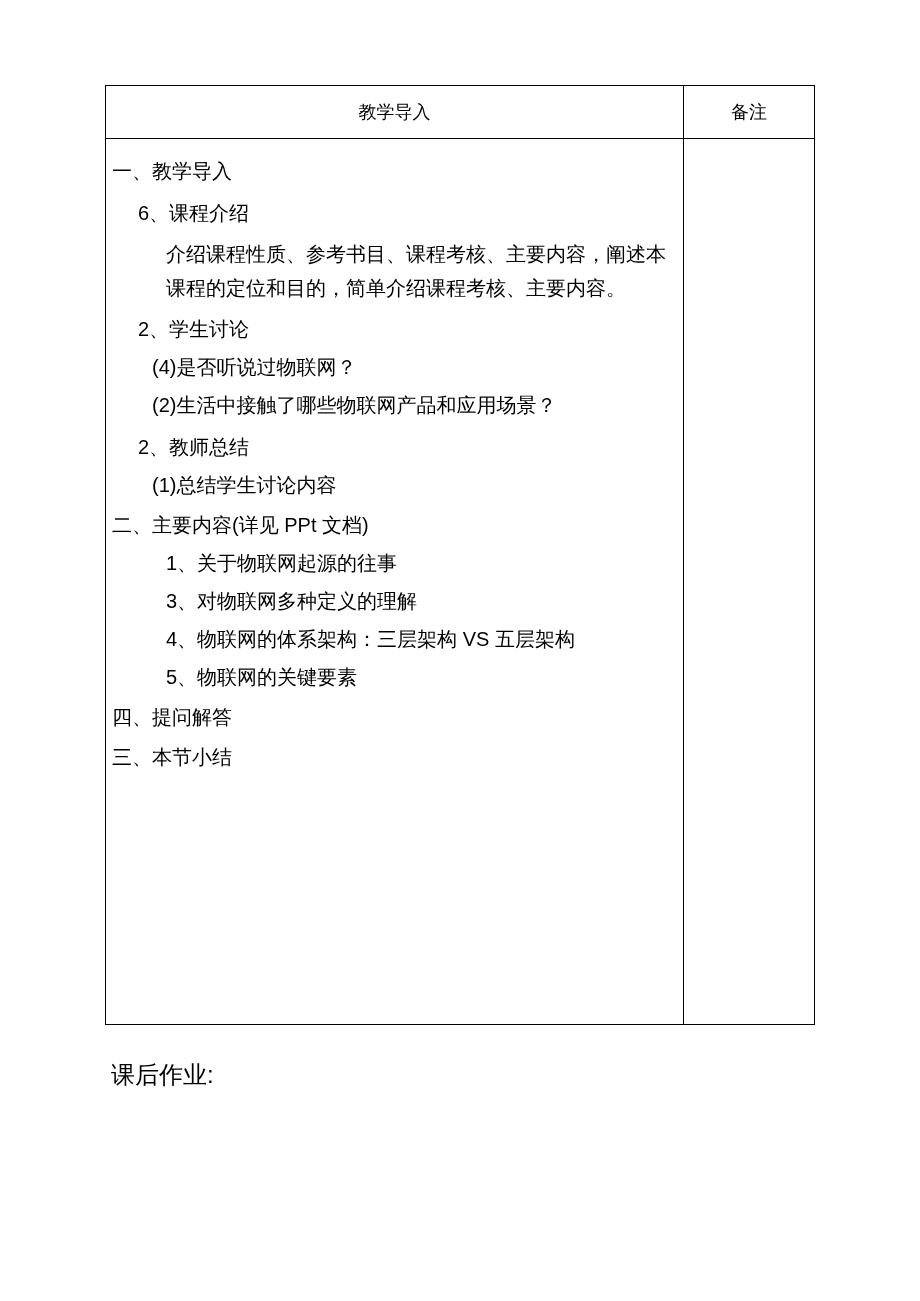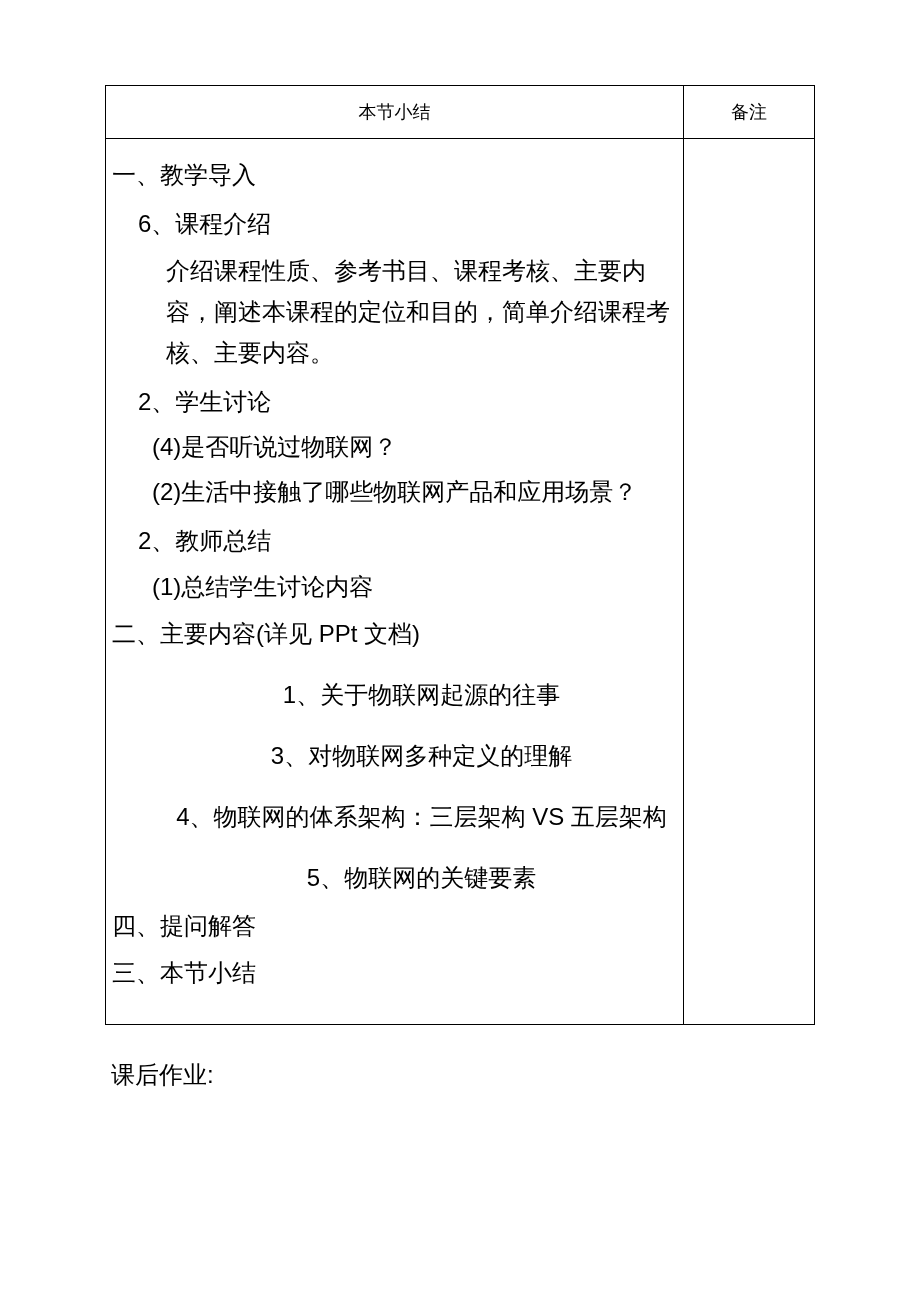--- a/index.html
+++ b/index.html
@@ -34,56 +34,55 @@
     }
     .header-cell {
       text-align: center;
       padding: 14px 0;
       border-bottom: 1px solid #000000;
       font-size: 18px;
     }
     .content-cell {
       flex: 1;
       padding: 10px 6px;
-      font-size: 24px;
+      font-size: 20px;
       line-height: 1.8;
     }
     .section-title {
       margin-top: 4px;
     }
     .sub-item {
       padding-left: 26px;
       margin-top: 6px;
     }
     .sub-desc {
       padding-left: 54px;
       margin-top: 6px;
       line-height: 1.7;
     }
     .sub-list {
       padding-left: 40px;
       margin-top: 2px;
     }
     .sub-content {
       padding-left: 54px;
-      margin-top: 18px;
-      text-align: center;
+      margin-top: 2px;
     }
     .homework {
       margin-top: 34px;
       font-size: 24px;
       padding-left: 6px;
     }
   </style>
 </head>
 <body>
 
 <div class="table-container">
   <div class="left-col">
-    <div class="header-cell">本节小结</div>
+    <div class="header-cell">教学导入</div>
     <div class="content-cell">
       <div class="section-title">一、教学导入</div>
       <div class="sub-item">6、课程介绍</div>
       <div class="sub-desc">
         <span>介绍课程性质、参考书目、课程考核、主要内容，阐述本课程的定位和目的，简单介绍课程考核、主要内容。</span>
       </div>
       <div class="sub-item">2、学生讨论</div>
       <div class="sub-list">(4)是否听说过物联网？</div>
       <div class="sub-list">(2)生活中接触了哪些物联网产品和应用场景？</div>
       <div class="sub-item">2、教师总结</div>

